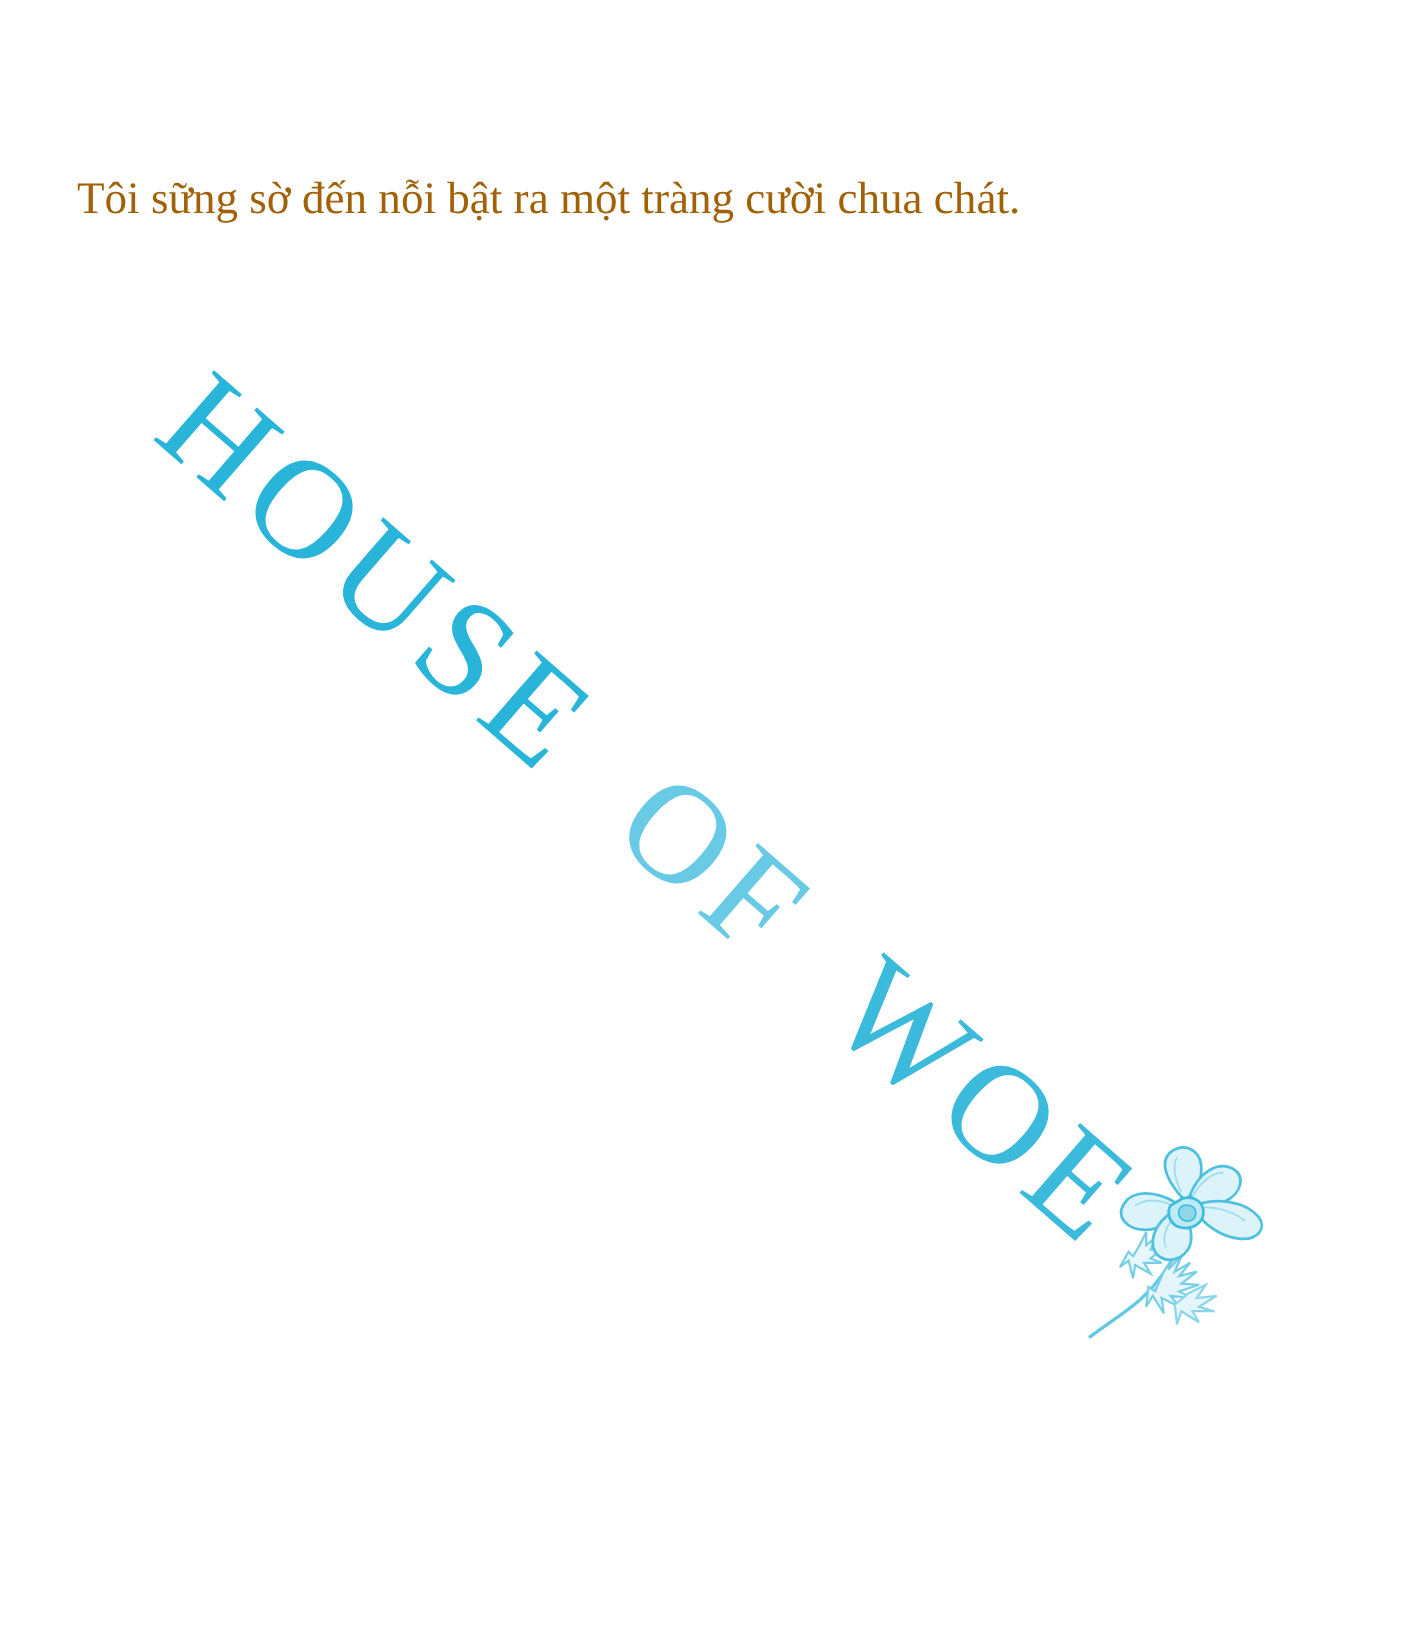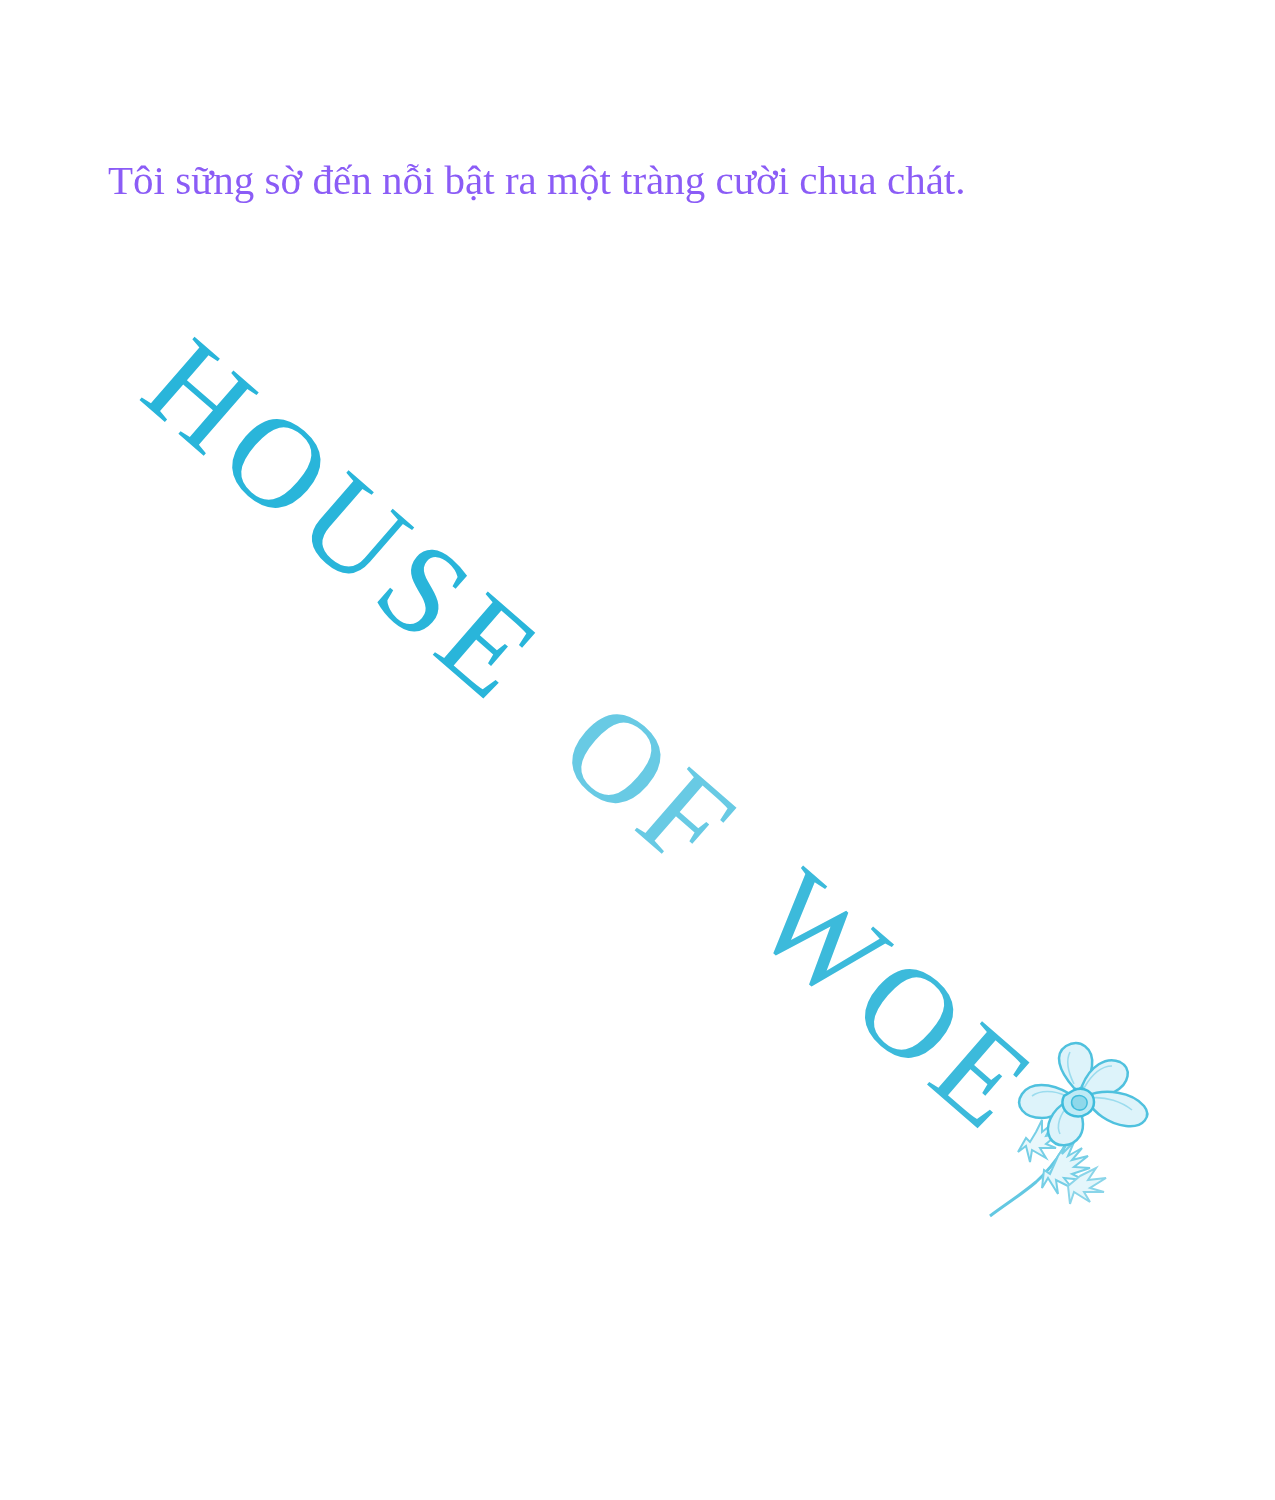--- a/index.html
+++ b/index.html
@@ -27,24 +27,24 @@
   .wm-light{color:#68cae4;}
   .wm-mid{color:#3cbadb;}
   .flower{
     position:absolute;
     left:962px;top:1036px;
     z-index:1;
   }
   .content{
     position:relative;
     z-index:2;
-    padding:150px 148px 0 108px;
+    padding:150px 148px 0 70px;
     font-size:41px;
     line-height:60px;
-    color:#8b5cf6;
+    color:#a16207;
   }
   .content p{margin:0 0 85px 0;}
   .content p.justify{text-align:justify;}
 </style>
 </head>
 <body>
 
 <div class="page">
 
   <div class="watermark" aria-hidden="true"><span class="wm-strong">HOUSE</span> <span class="wm-light">OF</span> <span class="wm-mid">WOE</span></div>

